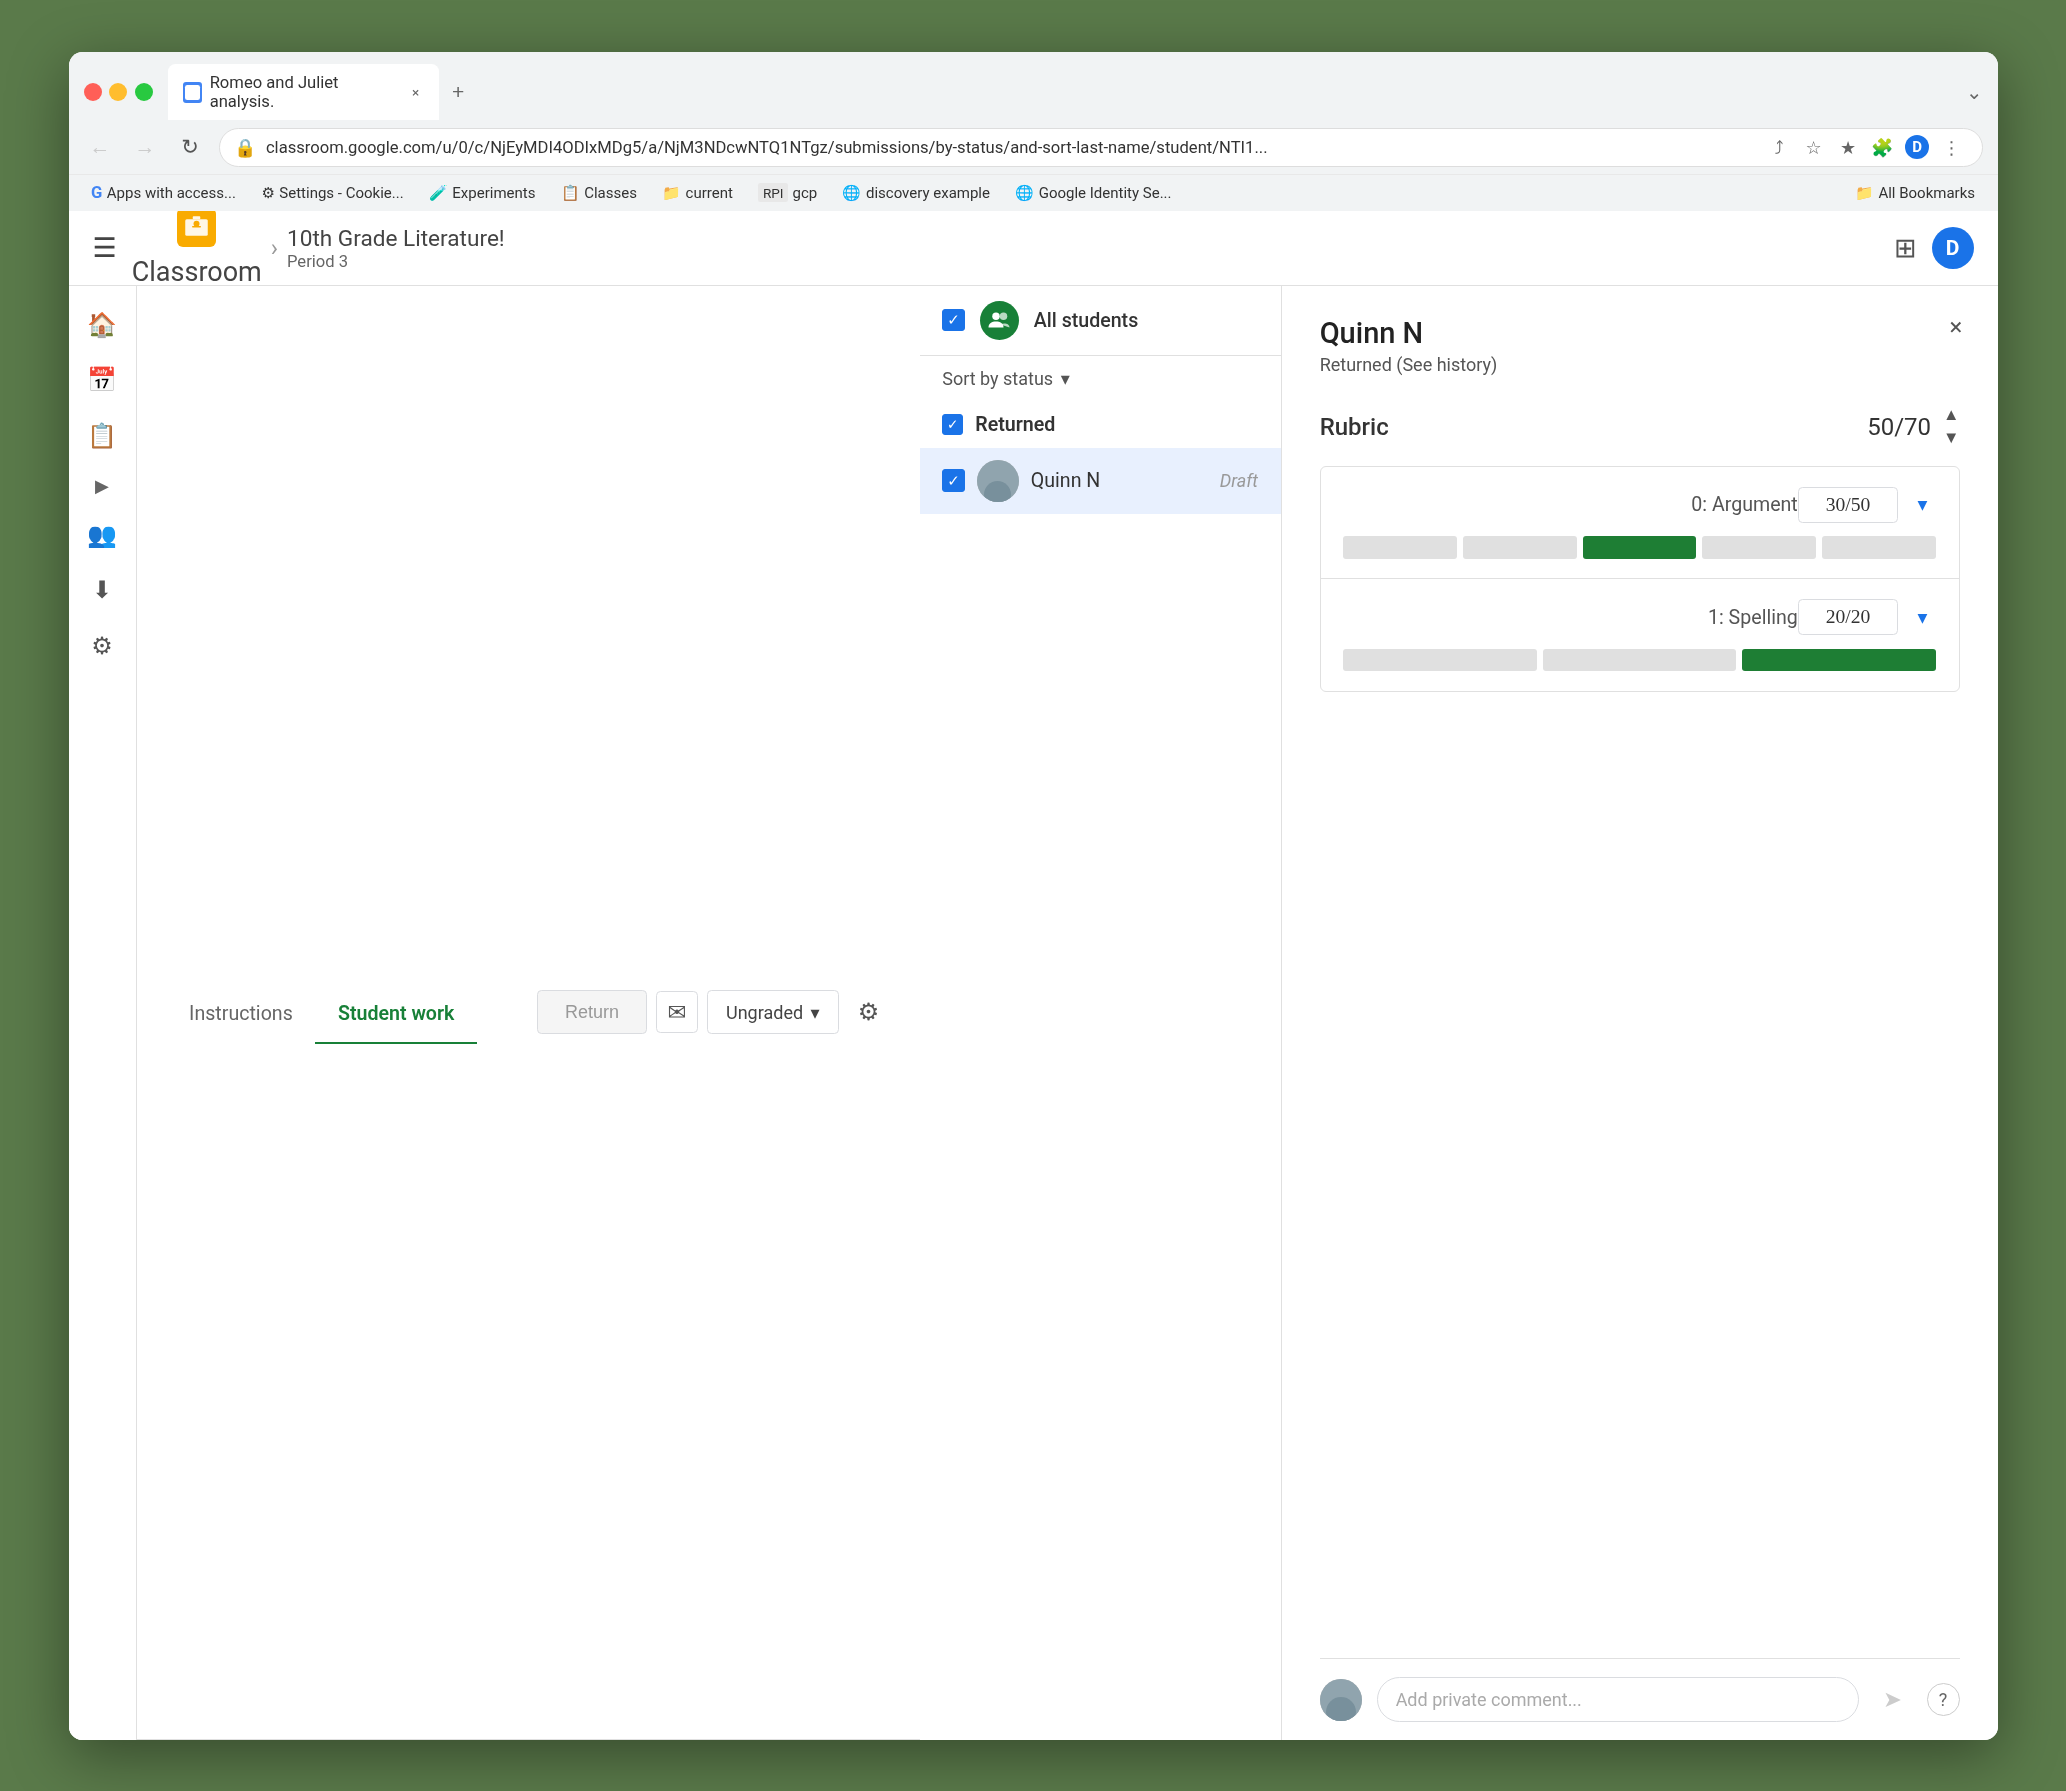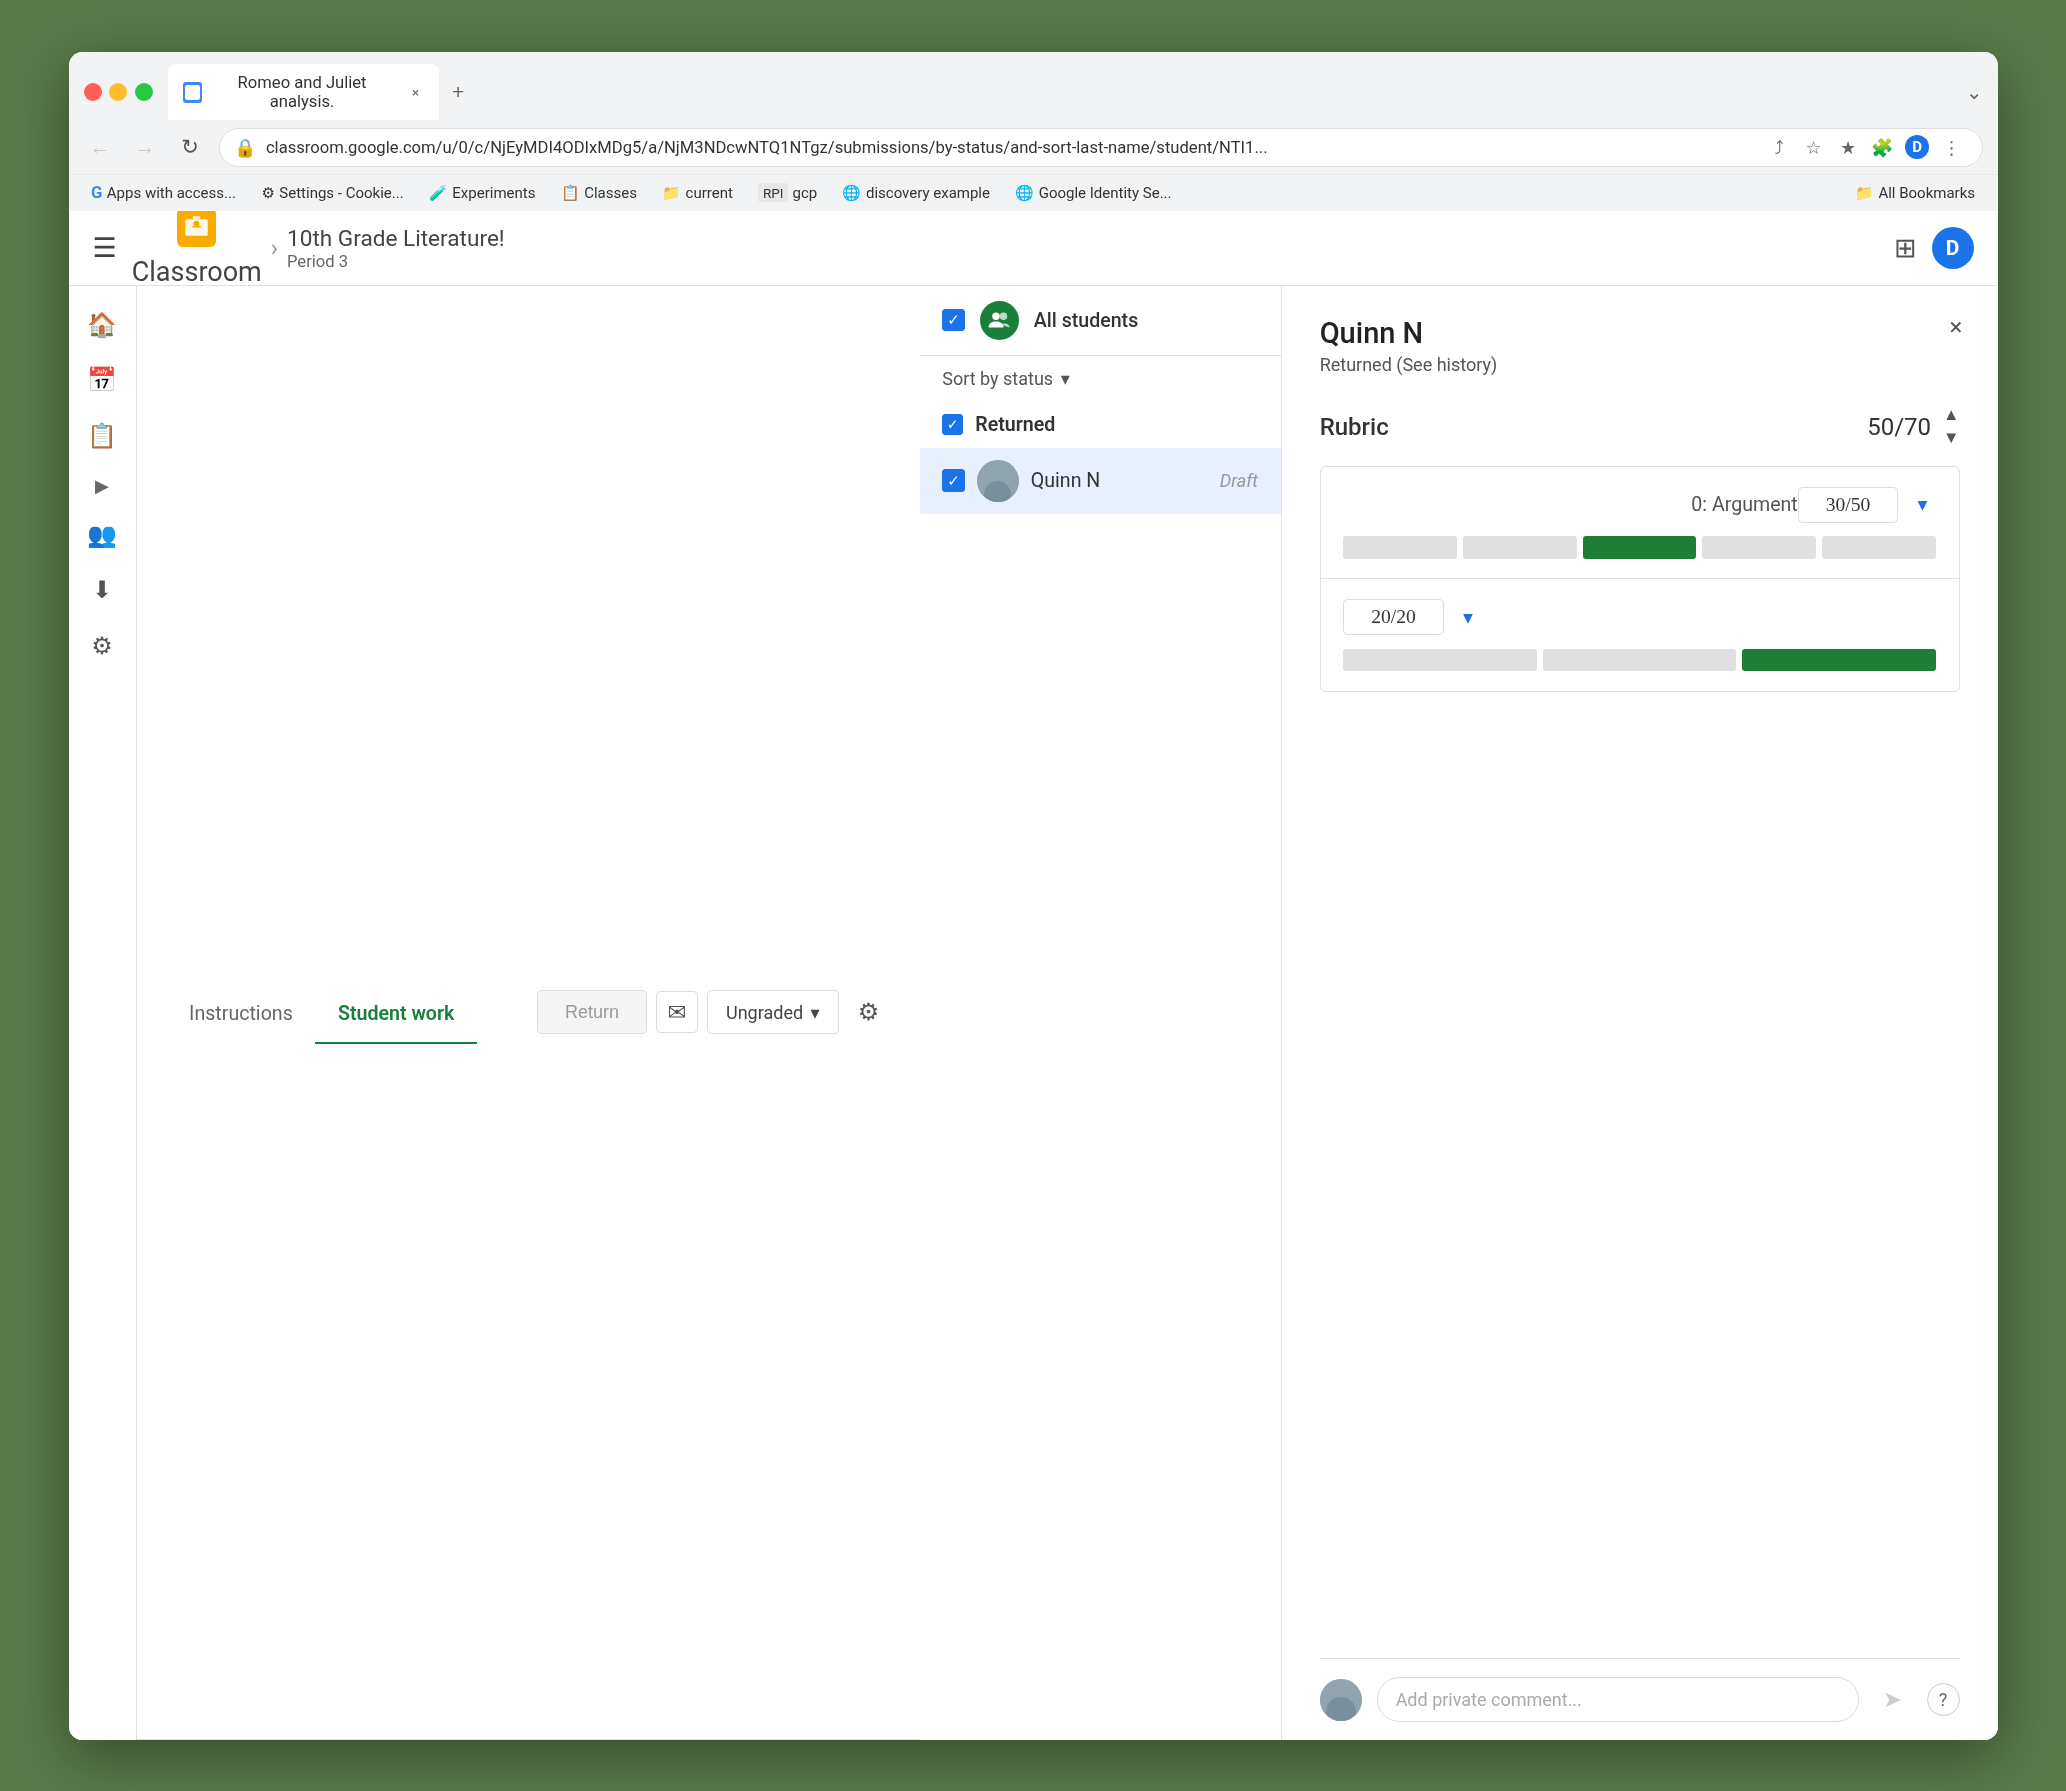--- a/index.html
+++ b/index.html
@@ -47,21 +47,20 @@
     .tab {
       display: flex;
       align-items: center;
       gap: 7.5px;
       background: #fff;
       border-radius: 7.5px 7.5px 0 0;
       padding: 9px 15px;
       font-size: 16.6px;
       color: #333;
       max-width: 271px;
-      text-align: center;
     }
 
     .tab-icon {
       width: 21px; height: 21px;
       background: #4285f4;
       border-radius: 3px;
       display: flex; align-items: center; justify-content: center;
     }
 
     .tab-icon-img {
@@ -900,20 +899,21 @@
                   <div class="progress-segment seg-inactive"></div>
                   <div class="progress-segment seg-inactive"></div>
                   <div class="progress-segment seg-active"></div>
                   <div class="progress-segment seg-inactive"></div>
                   <div class="progress-segment seg-inactive"></div>
                 </div>
               </div>
 
               <div class="rubric-item">
                 <div class="rubric-item-header">
+                  <span class="rubric-item-name">1: Spelling</span>
                   <span class="rubric-item-score">20/20</span>
                   <div class="rubric-item-expand">
                     <span>▾</span>
                   </div>
                 </div>
                 <div class="progress-bar-container">
                   <div class="progress-segment seg-inactive"></div>
                   <div class="progress-segment seg-inactive"></div>
                   <div class="progress-segment seg-active"></div>
                 </div>

